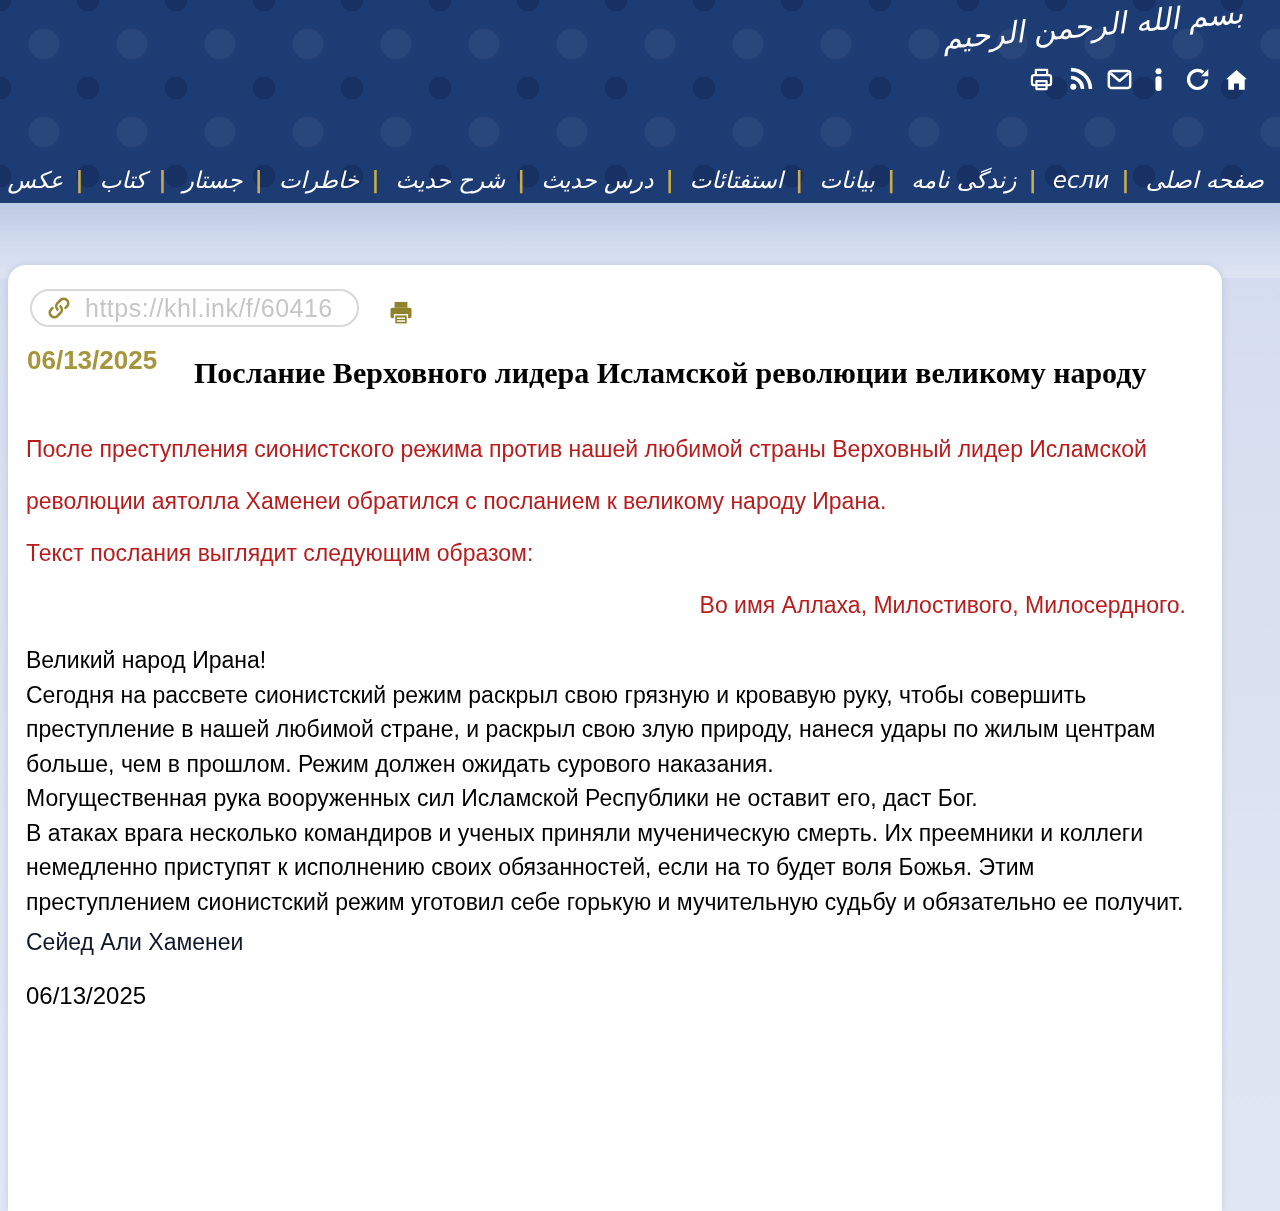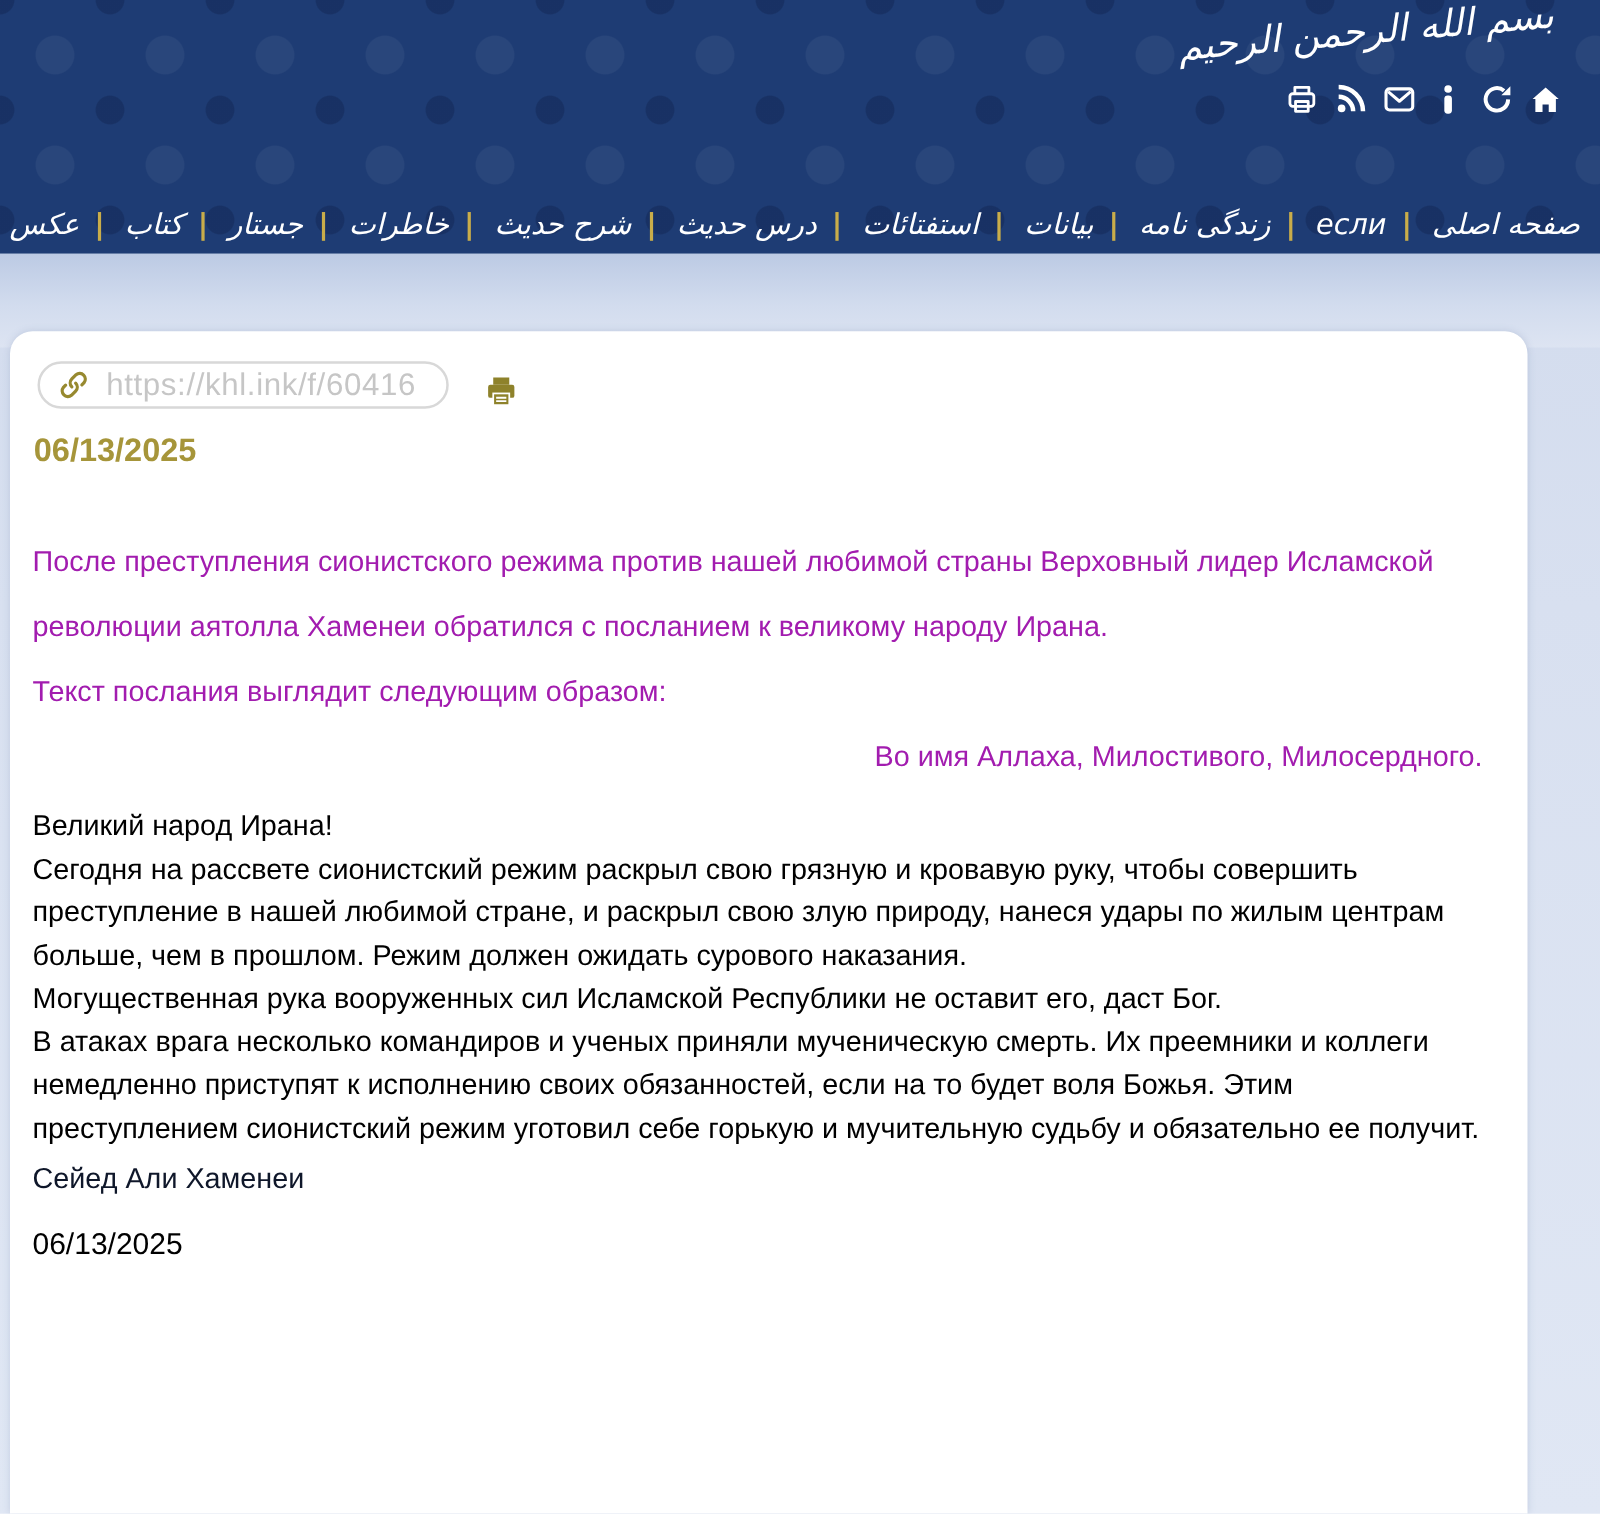--- a/index.html
+++ b/index.html
@@ -70,21 +70,21 @@
   .title-wrap { position:relative; margin-top:16px; }
   .date-top {
     position:absolute; left:1px; top:2px;
     color:#a6953a; font-weight:700; font-size:26px;
   }
   .article-title {
     margin:0; font-family:"Liberation Serif", serif; font-weight:700;
     font-size:30px; line-height:60px; color:#000; text-indent:168px;
   }
 
-  .intro-block { margin-top:20px; font-size:23px; line-height:52px; color:#a21caf; }
+  .intro-block { margin-top:20px; font-size:23px; line-height:52px; color:#b91c1c; }
   .intro-block p { margin:0; }
   .basmala { text-align:right; }
 
   .body-block { margin-top:12px; font-size:23px; line-height:34.5px; color:#000; }
   .body-block p { margin:0; }
 
   .signature { margin-top:10px; font-size:23px; color:#0f172a; }
   .date-bottom { margin-top:26px; font-size:24px; color:#000; }
 </style>
 </head>
@@ -166,21 +166,21 @@
         <path d="M6.5 2.5h11v5h-11z" fill="#8e822b"></path>
         <rect x="3" y="7.5" width="18" height="9" rx="1.5" fill="#8e822b"></rect>
         <rect x="6.5" y="13.5" width="11" height="8" fill="#8e822b" stroke="#ffffff" stroke-width="1.2"></rect>
         <path d="M8.5 16.5h7M8.5 18.8h7" stroke="#ffffff" stroke-width="1.3"></path>
       </svg>
     </button>
   </div>
 
   <div class="title-wrap">
     <div class="date-top">06/13/2025</div>
-    <h1 class="article-title"><br></h1>
+    <h1 class="article-title"><span>Послание Верховного лидера Исламской революции великому народу</span><br></h1>
   </div>
 
   <div class="intro-block">
     <p>После преступления сионистского режима против нашей любимой страны Верховный лидер Исламской революции аятолла Хаменеи обратился с посланием к великому народу Ирана.</p>
     <p>Текст послания выглядит следующим образом:</p>
     <p class="basmala">Во имя Аллаха, Милостивого, Милосердного.</p>
   </div>
 
   <div class="body-block">
       <p class="body-p">Великий народ Ирана!</p>

